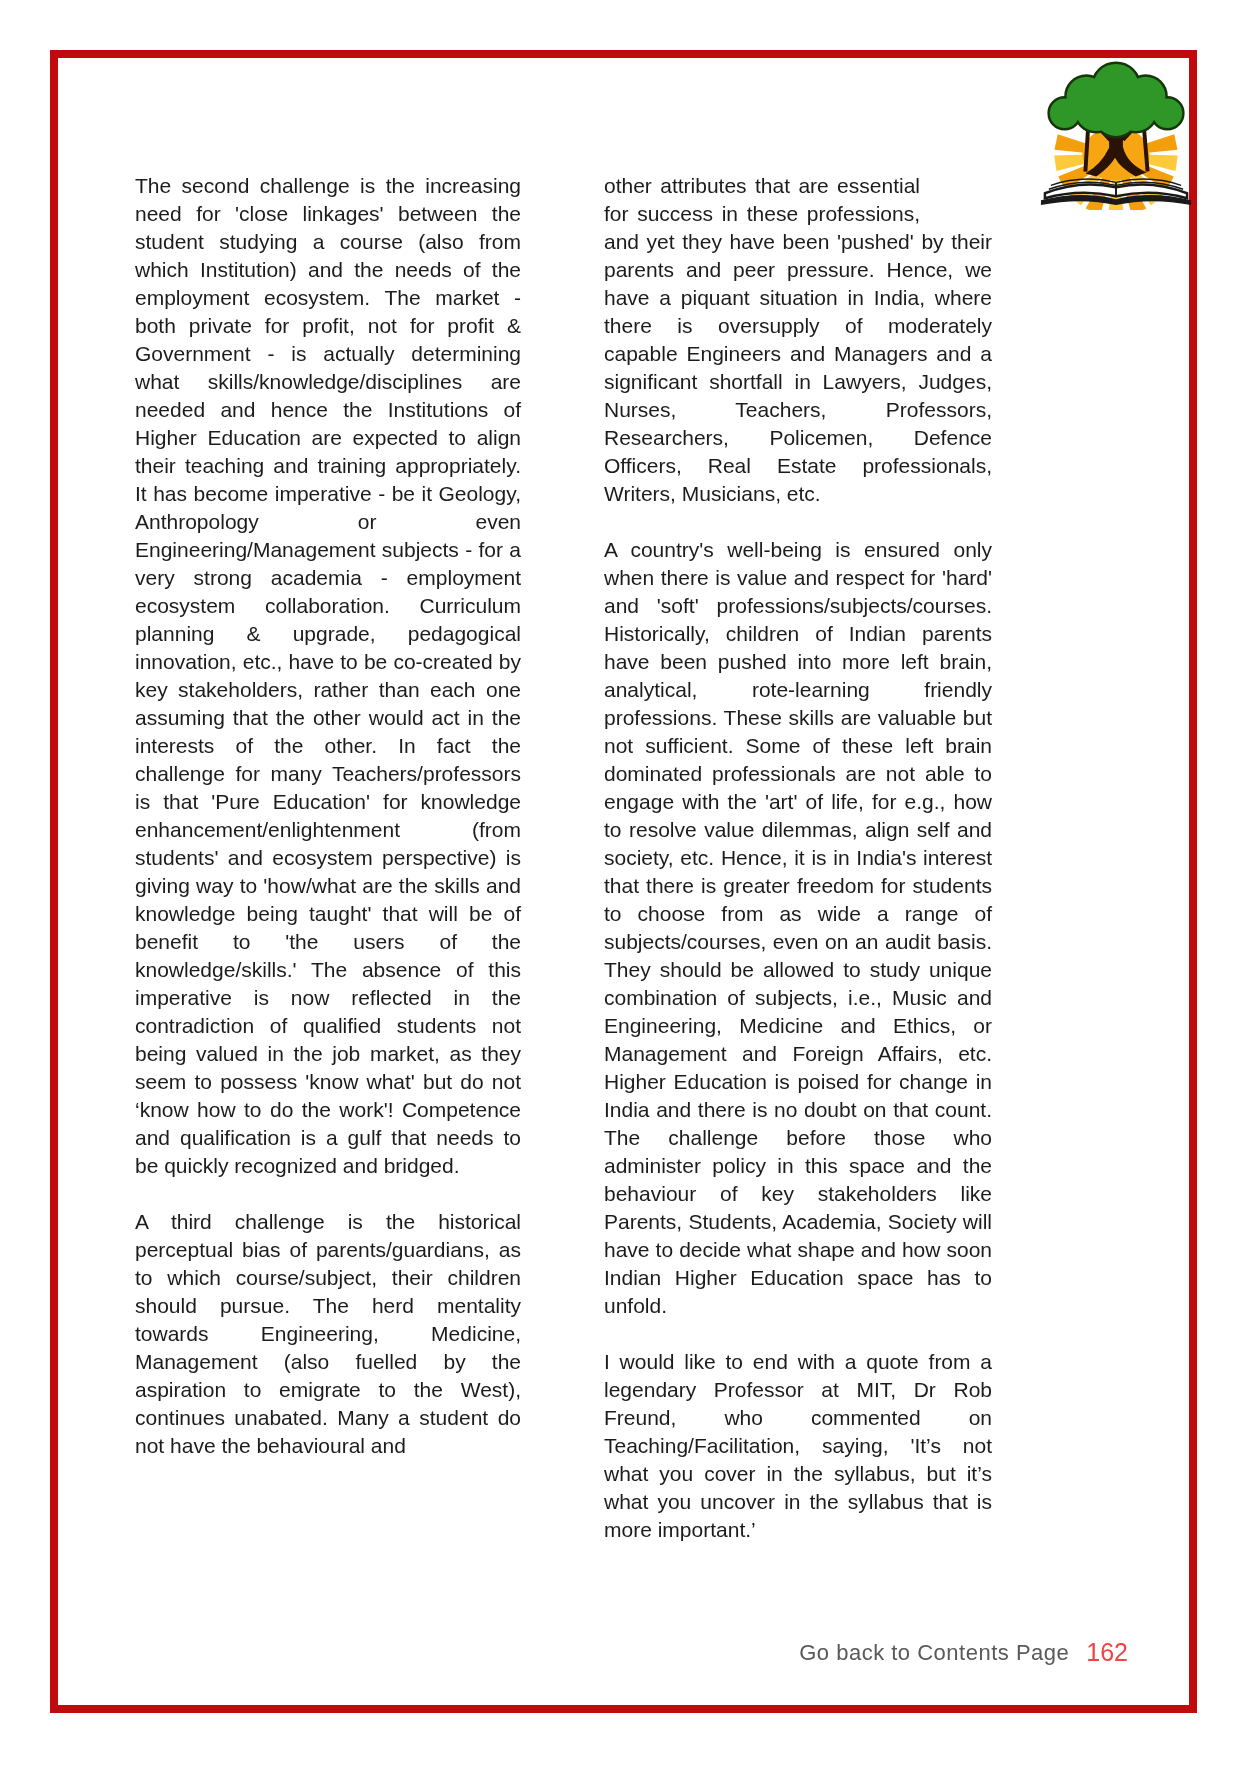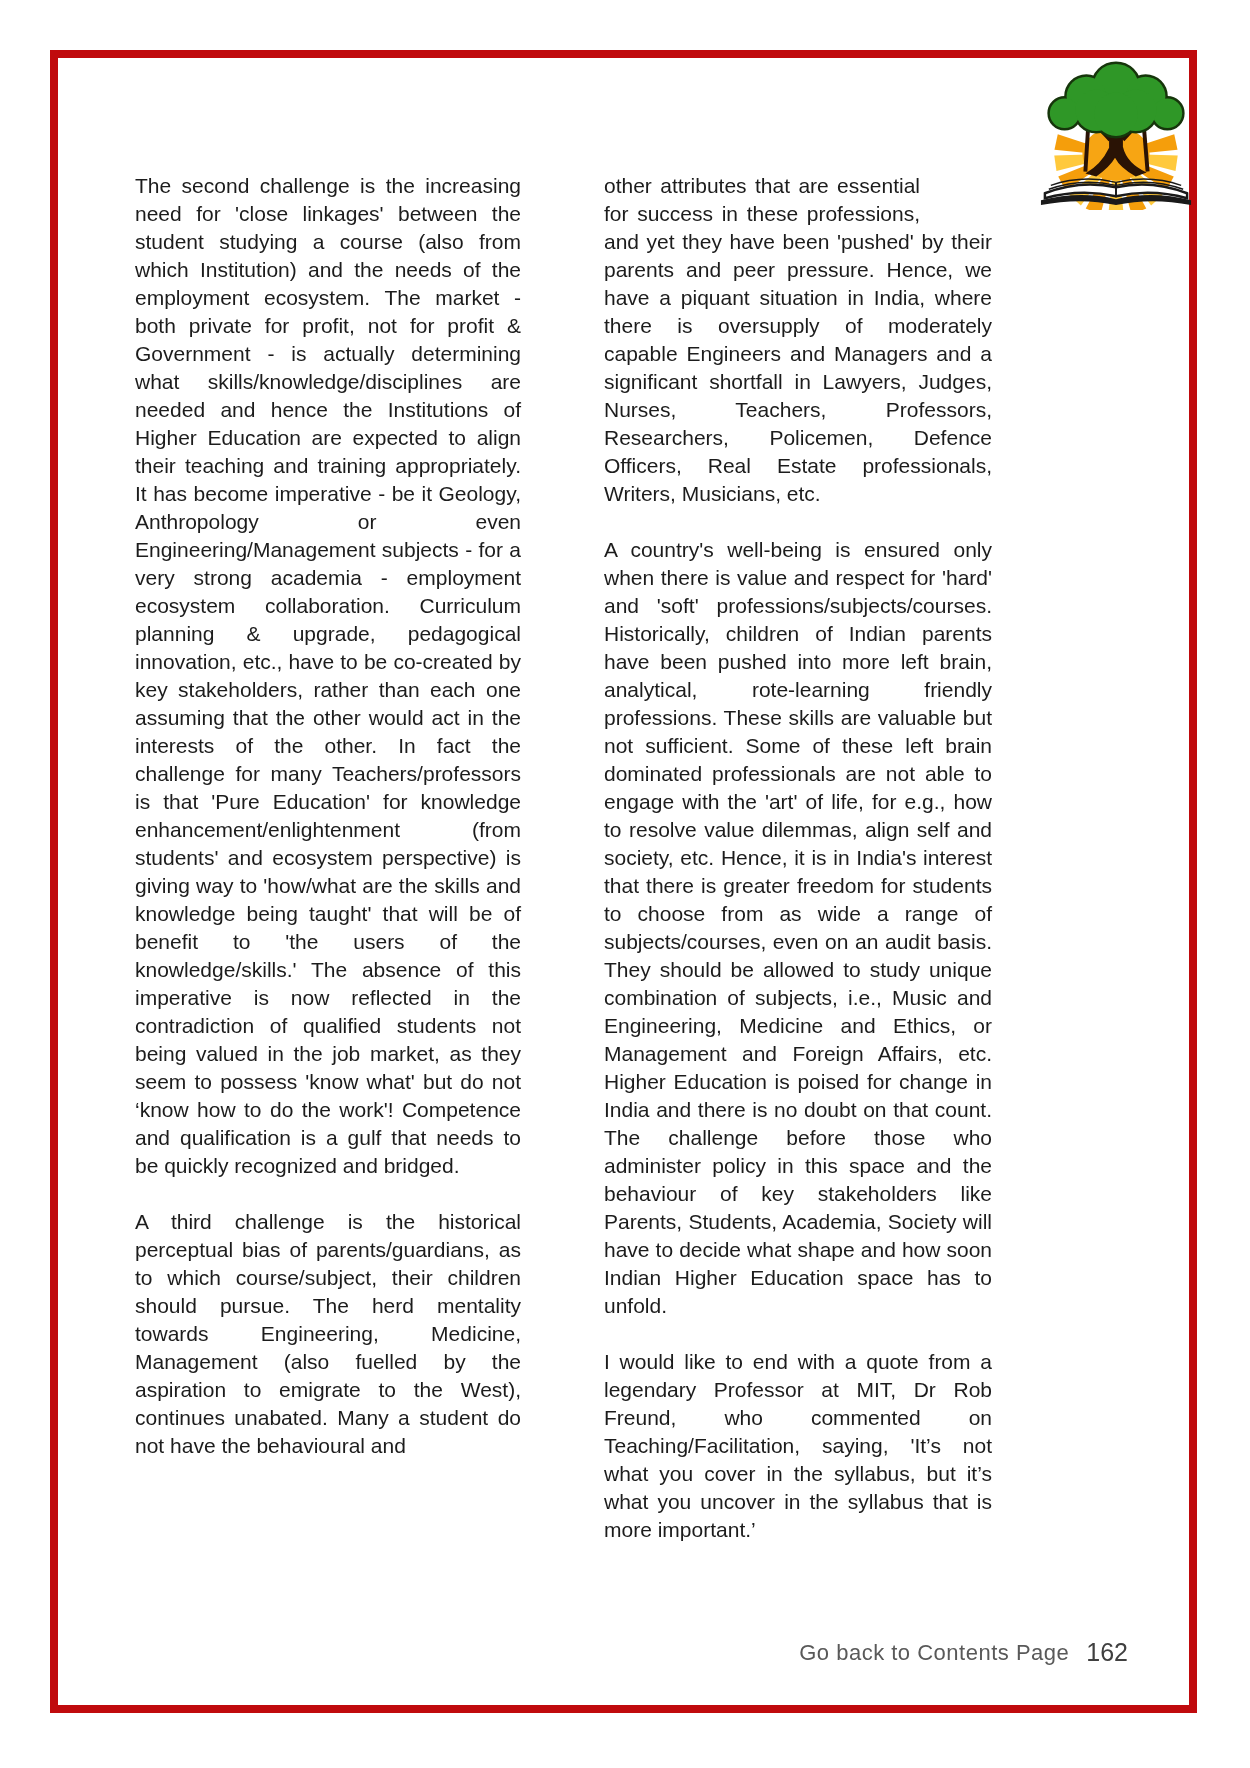--- a/index.html
+++ b/index.html
@@ -34,21 +34,21 @@
   .wrap-spacer{float:right;width:72px;height:30px;}
   .footer{
     position:absolute;top:1638px;right:122px;
     display:flex;align-items:center;gap:17px;
   }
   .footer-link{
     color:var(--color-footer);font-size:22px;letter-spacing:.5px;
     cursor:pointer;text-decoration:none;
   }
   .page-number{
-    color:#404040;font-size:25px;
+    color:#ef4444;font-size:25px;
   }
 </style>
 </head>
 <body>
 
 <div class="page">
 
   <div class="frame"></div>
 
   <div class="logo">

